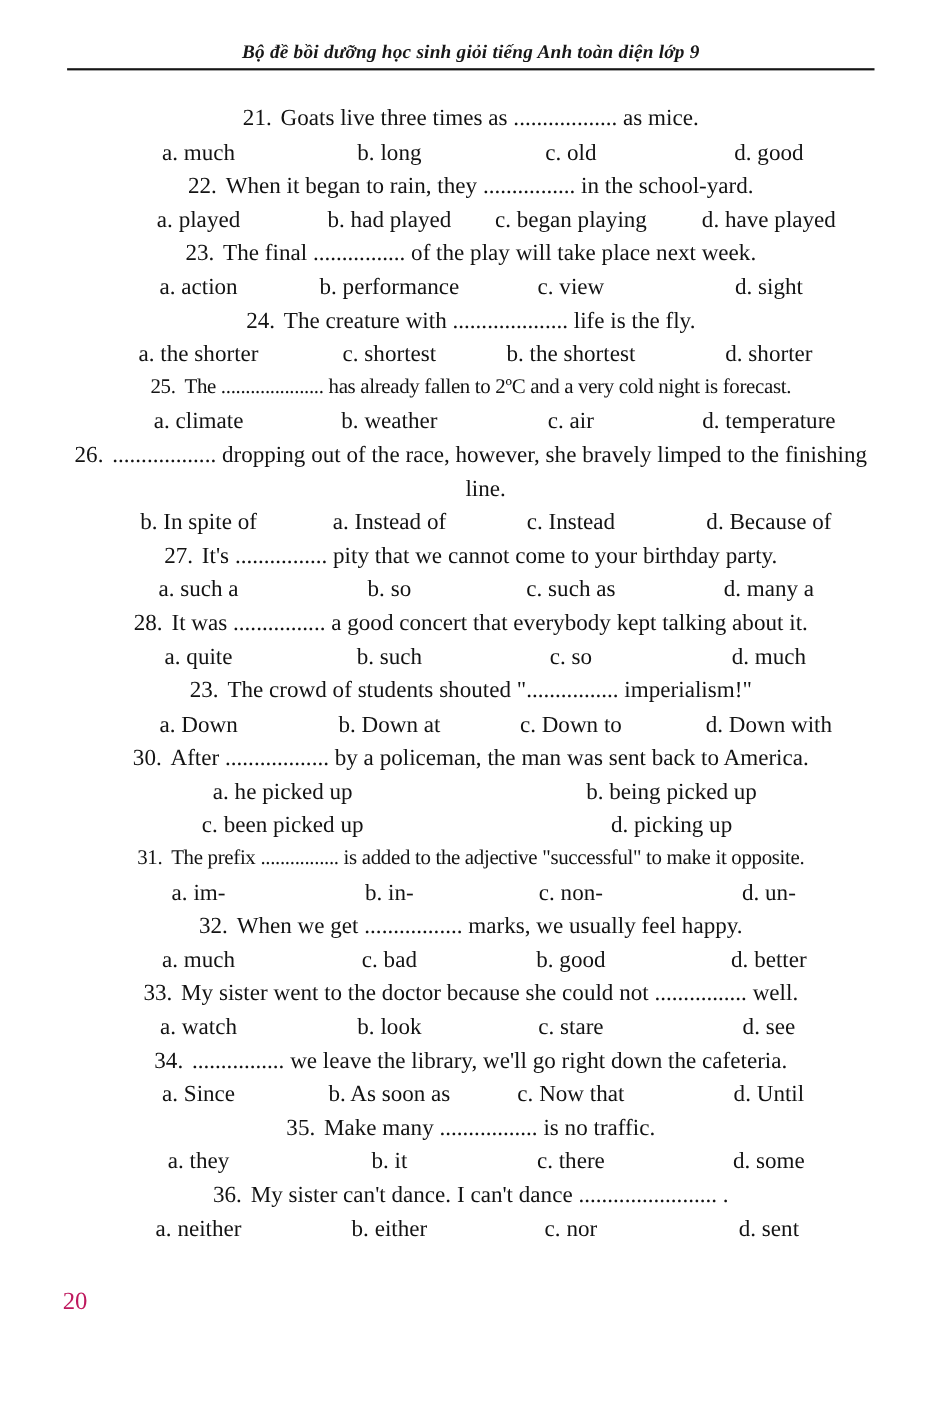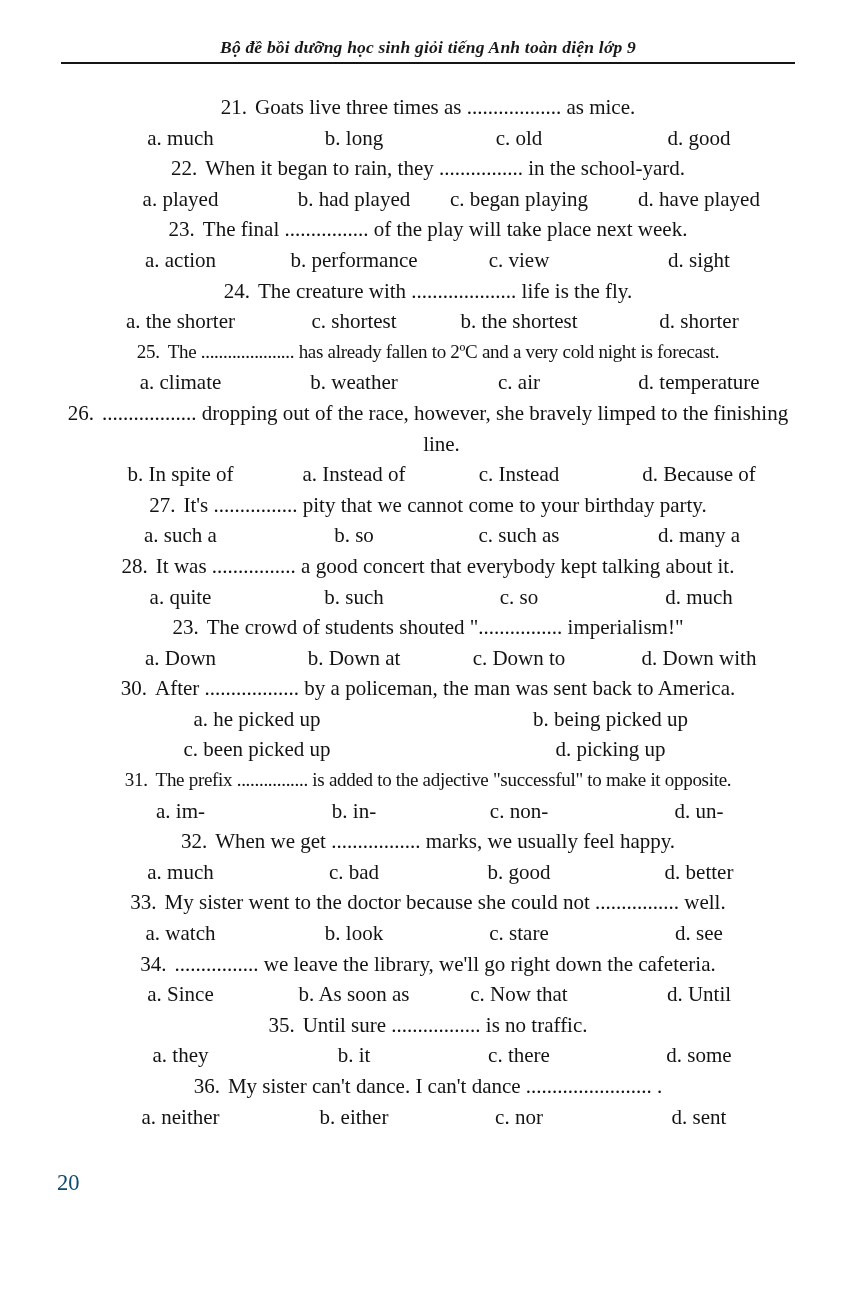--- a/index.html
+++ b/index.html
@@ -66,21 +66,21 @@
   .options.cols-2 { grid-template-columns: 338px 1fr; }
   .option { display: block; }
   footer.page-footer {
     position: absolute;
     left: 57px;
     top: 1168px;
   }
   .page-number {
     font-size: 22.5px;
     line-height: 30px;
-    color: #0c4a6e;
+    color: #be185d;
   }
 </style>
 </head>
 <body>
 
 <div class="page">
 
   <header class="page-header">
     <div class="header-title">Bộ đề bồi dưỡng học sinh giỏi tiếng Anh toàn diện lớp 9</div>
     <hr class="header-rule">
@@ -250,21 +250,21 @@
     <div class="options cols-4">
           <span class="option">a. Since</span>
           <span class="option">b. As soon as</span>
           <span class="option">c. Now that</span>
           <span class="option">d. Until</span>
         </div>
   </section>
 
   <section class="question">
     <div class="q-line">
-      <span class="q-num">35.</span><span class="q-body">Until sure ................. is no traffic.</span>
+      <span class="q-num">35.</span><span class="q-body">Make many ................. is no traffic.</span>
     </div>
     <div class="options cols-4">
           <span class="option">a. they</span>
           <span class="option">b. it</span>
           <span class="option">c. there</span>
           <span class="option">d. some</span>
         </div>
   </section>
 
   <section class="question">

